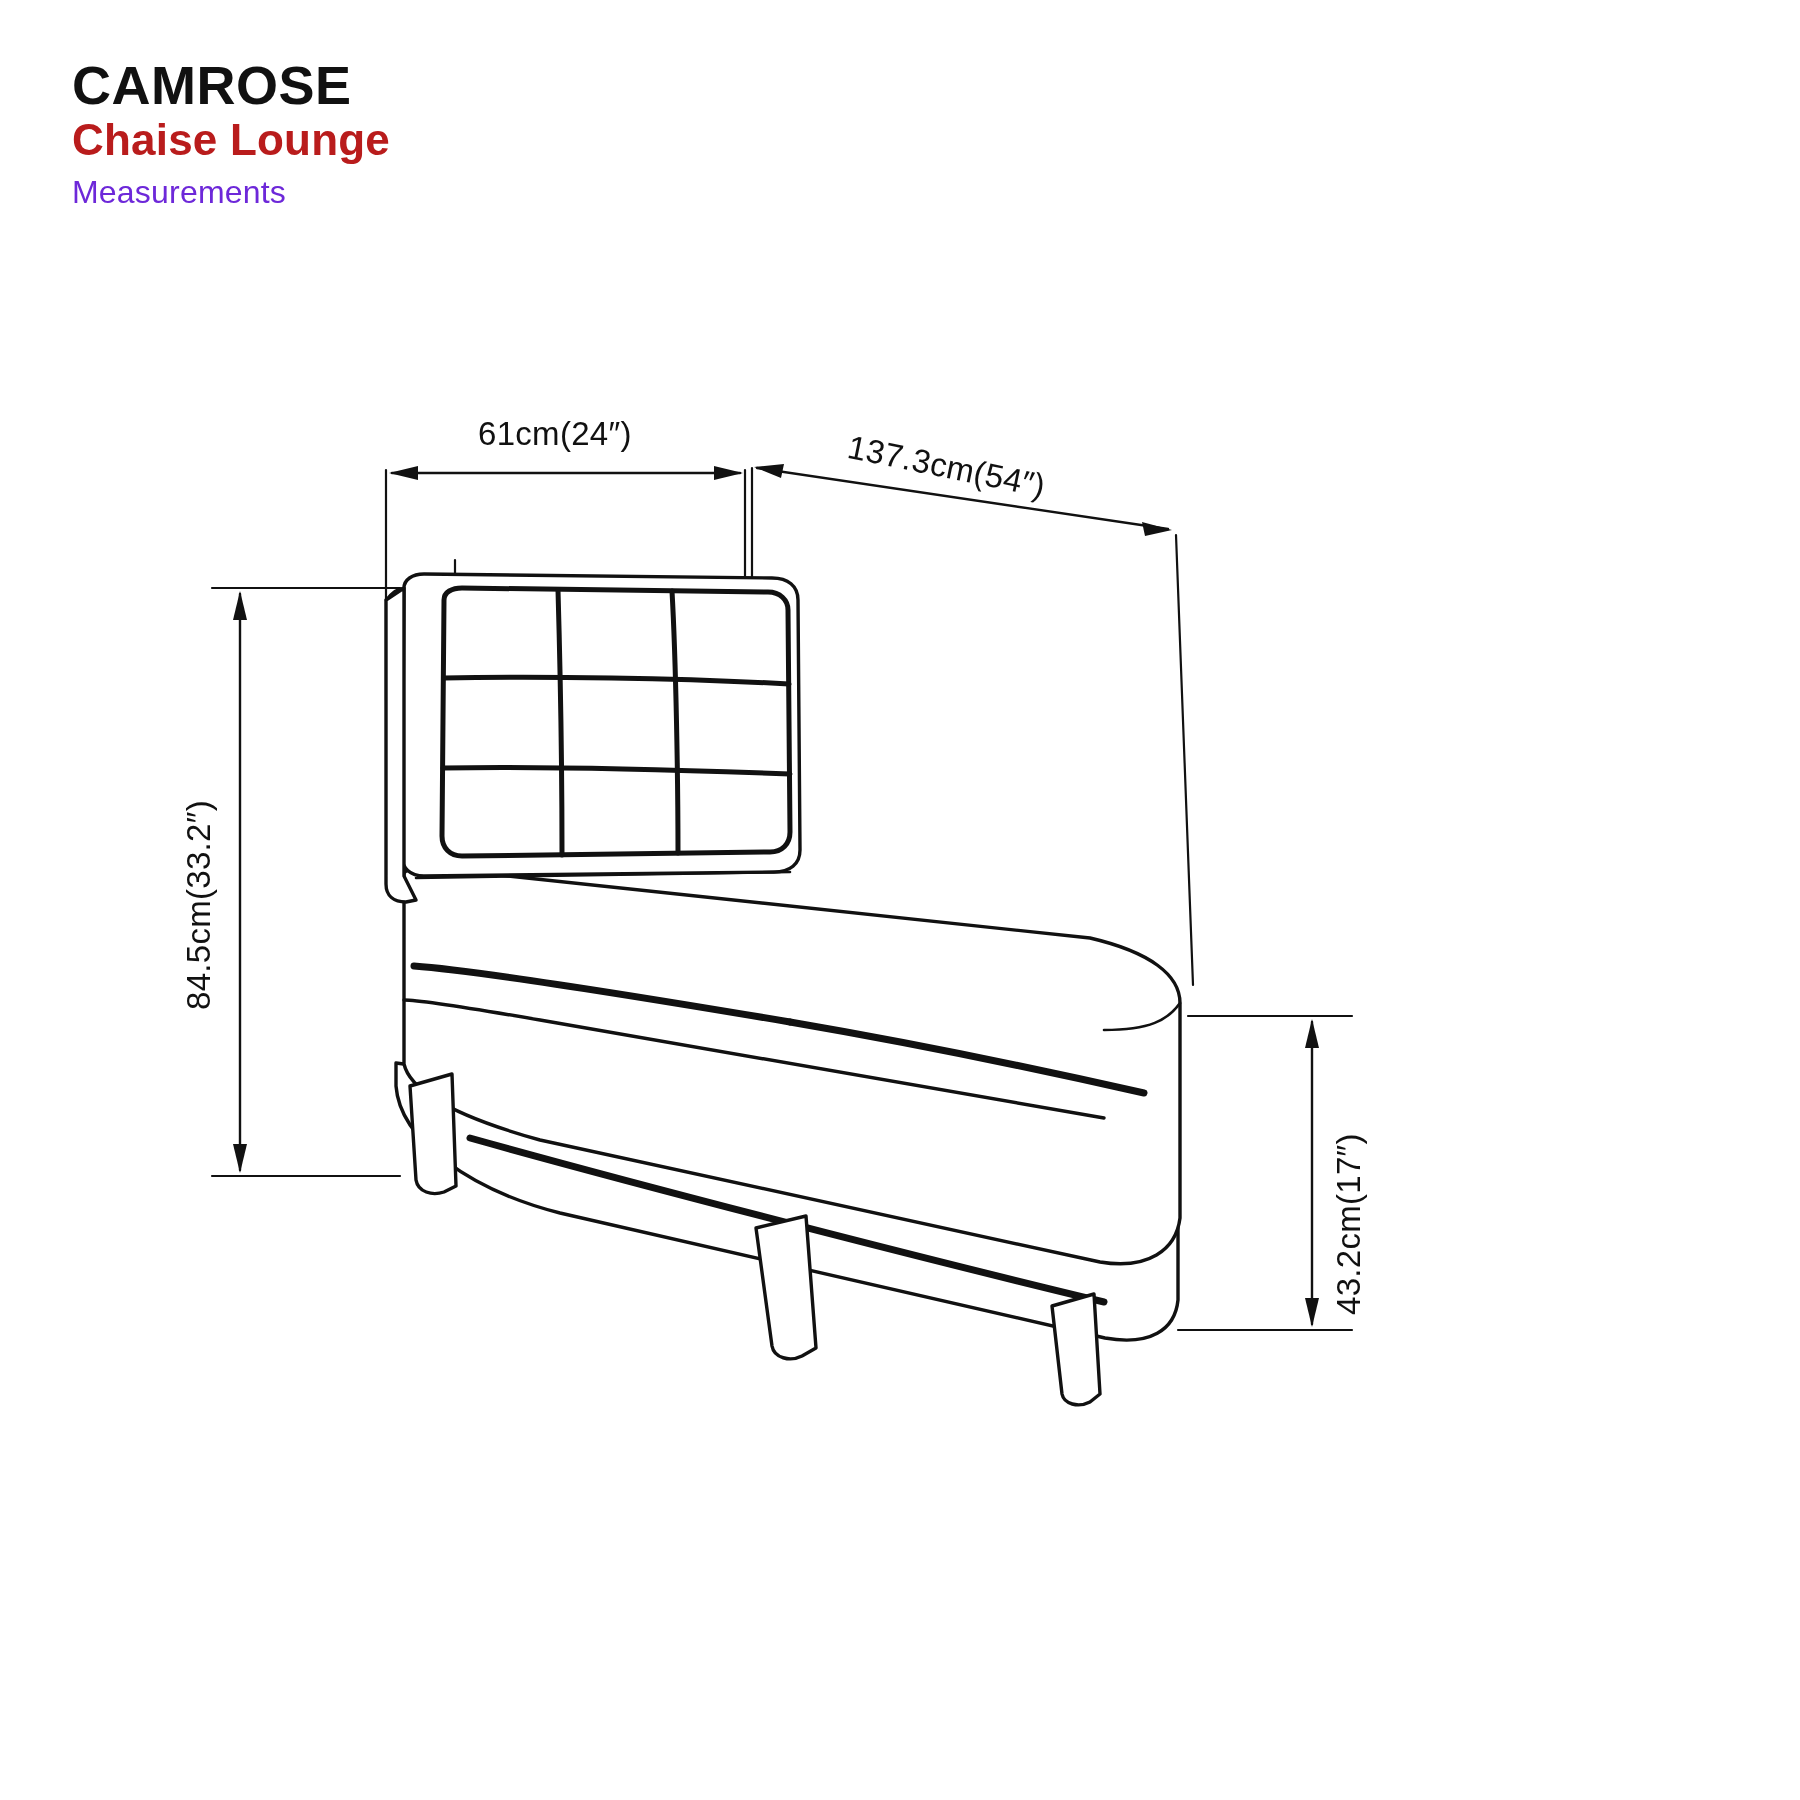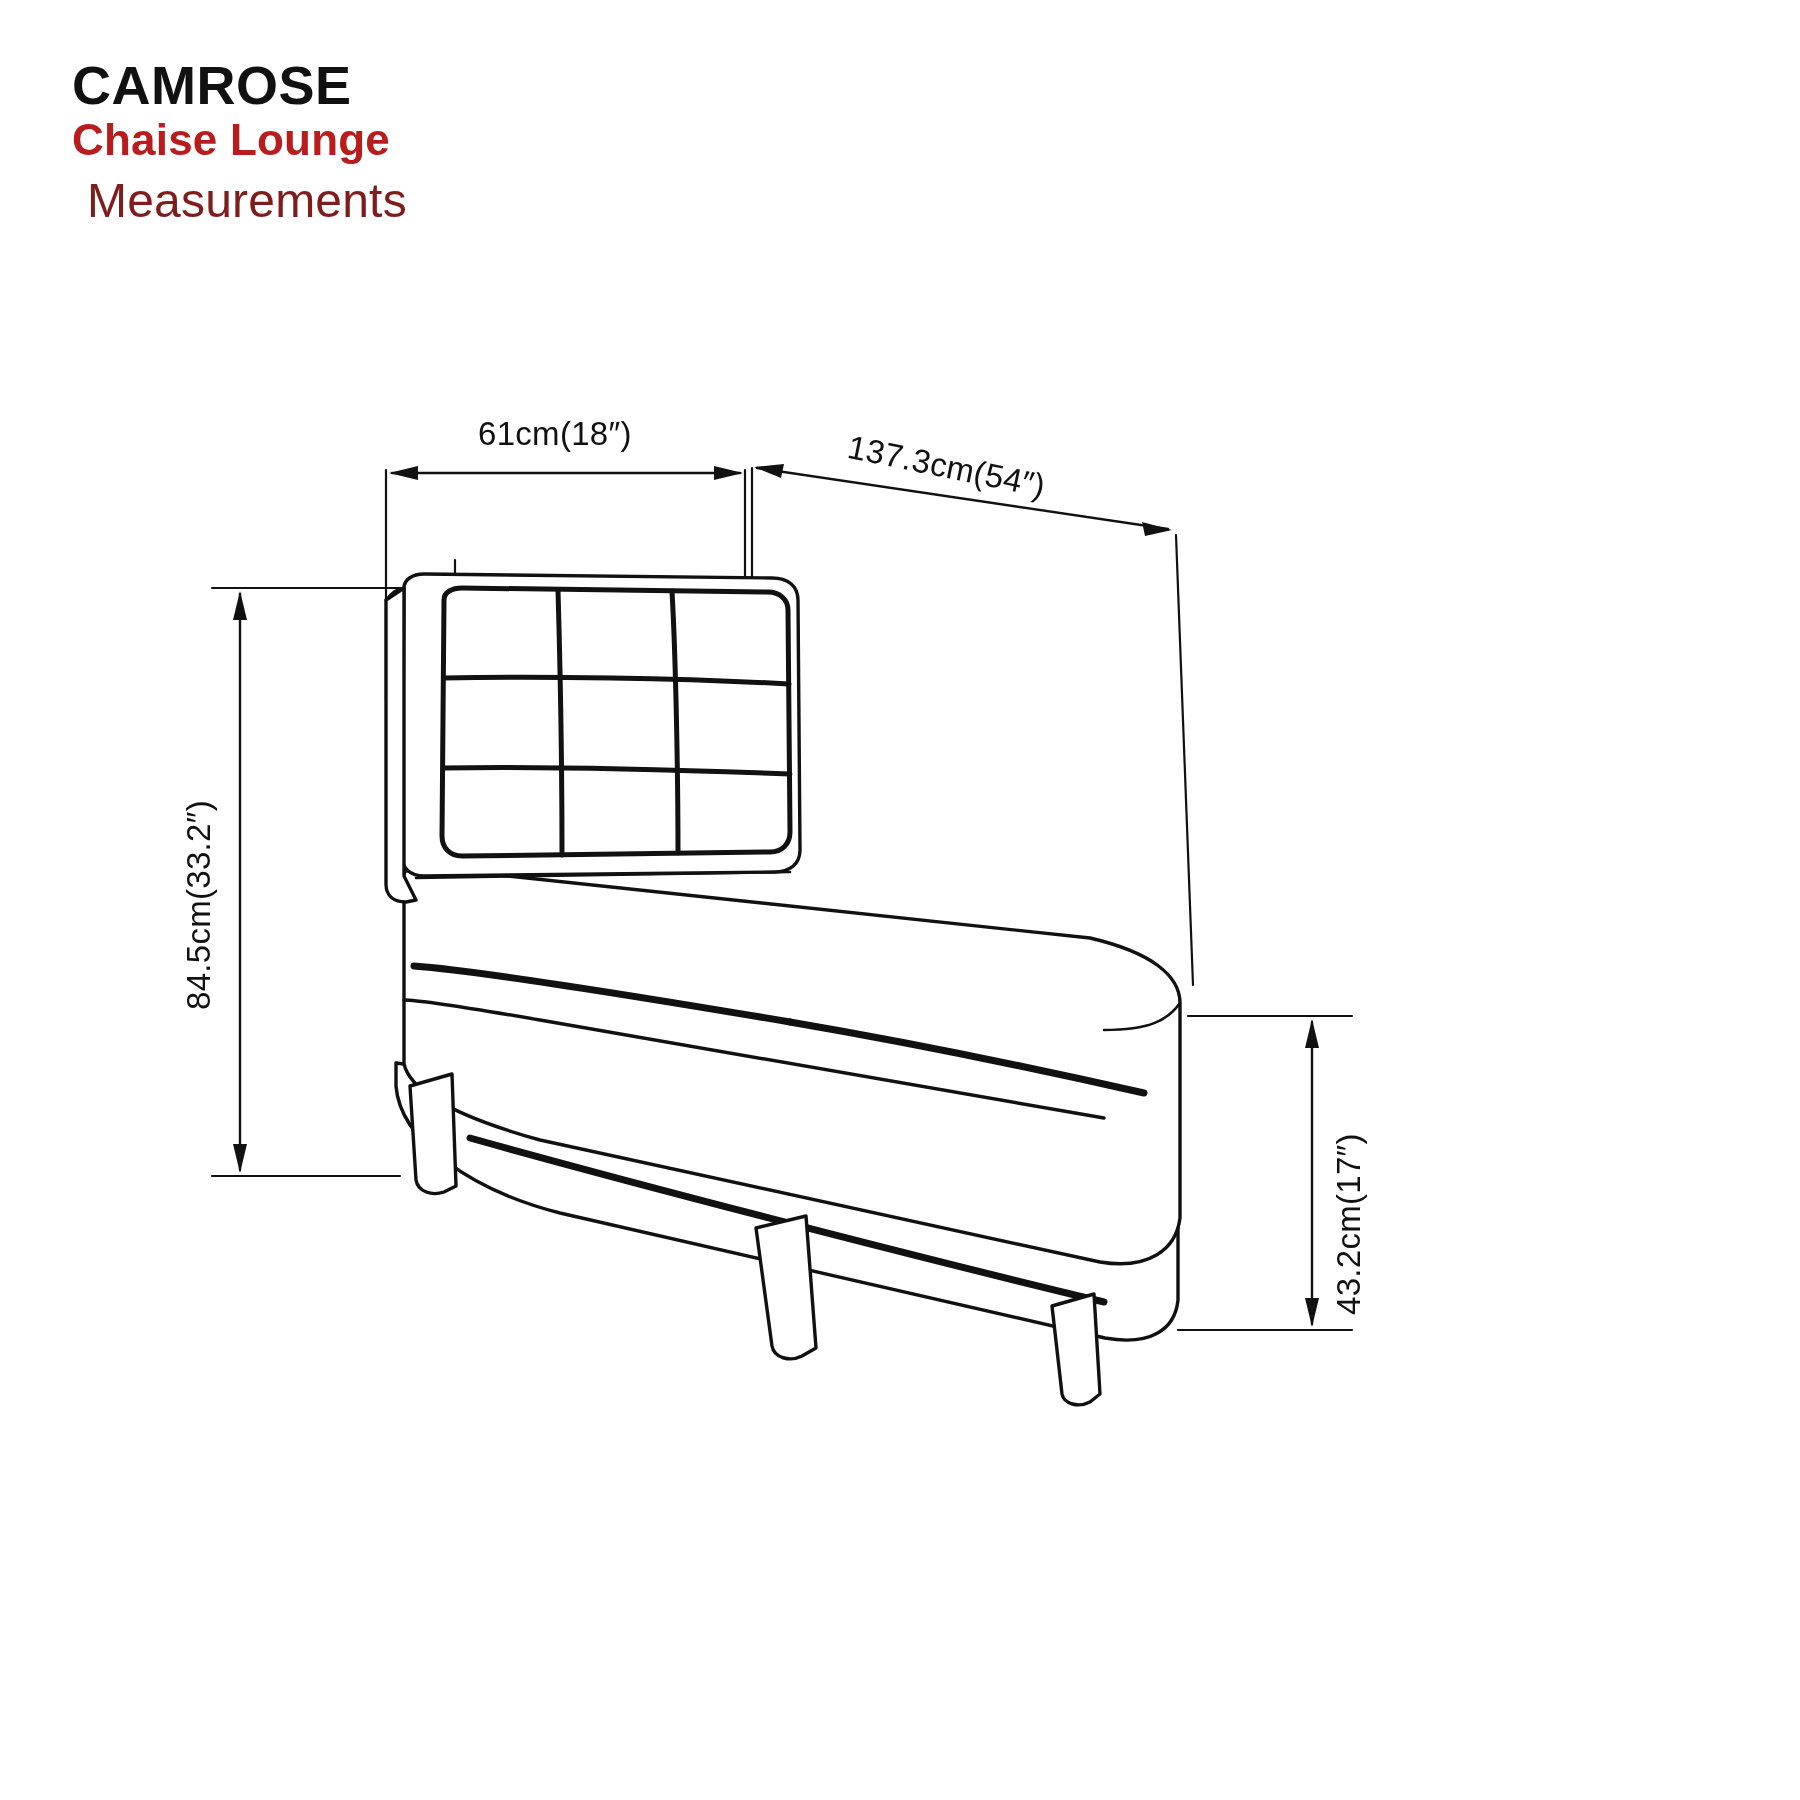--- a/index.html
+++ b/index.html
@@ -37,25 +37,25 @@
     color: #111111;
   }
   #product-type {
     font-size: 44px;
     font-weight: bold;
     letter-spacing: 0.2px;
     margin: 0 0 14px 0;
     color: #b91c1c;
   }
   #sheet-subtitle {
-    font-size: 48px;
+    font-size: 32px;
     font-weight: normal;
     letter-spacing: 0.2px;
-    margin: 15px;
-    color: #7f1d1d;
+    margin: 0;
+    color: #6d28d9;
   }
   
   #drawing-area {
     position: absolute;
     left: 0;
     top: 0;
     width: 1800px;
     height: 1800px;
   }
   #drawing-svg {
@@ -266,21 +266,21 @@
         <path class="ink body-line fillwhite" d="M 1052 1306
                  L 1062 1394
                  C 1064 1404, 1078 1408, 1090 1402
                  L 1100 1394
                  L 1094 1294 Z"></path>
       </g>
 
     </svg>
   </div>
 
-  <div class="dim-label" id="dim-width-label">61cm(18″)</div>
+  <div class="dim-label" id="dim-width-label">61cm(24″)</div>
 
   <div class="dim-label" id="dim-depth-label">137.3cm(54″)</div>
 
   <div class="dim-label" id="dim-height-label">84.5cm(33.2″)</div>
 
   <div class="dim-label" id="dim-seat-height-label">43.2cm(17″)</div>
 
 </div>
 
 </body></html>

